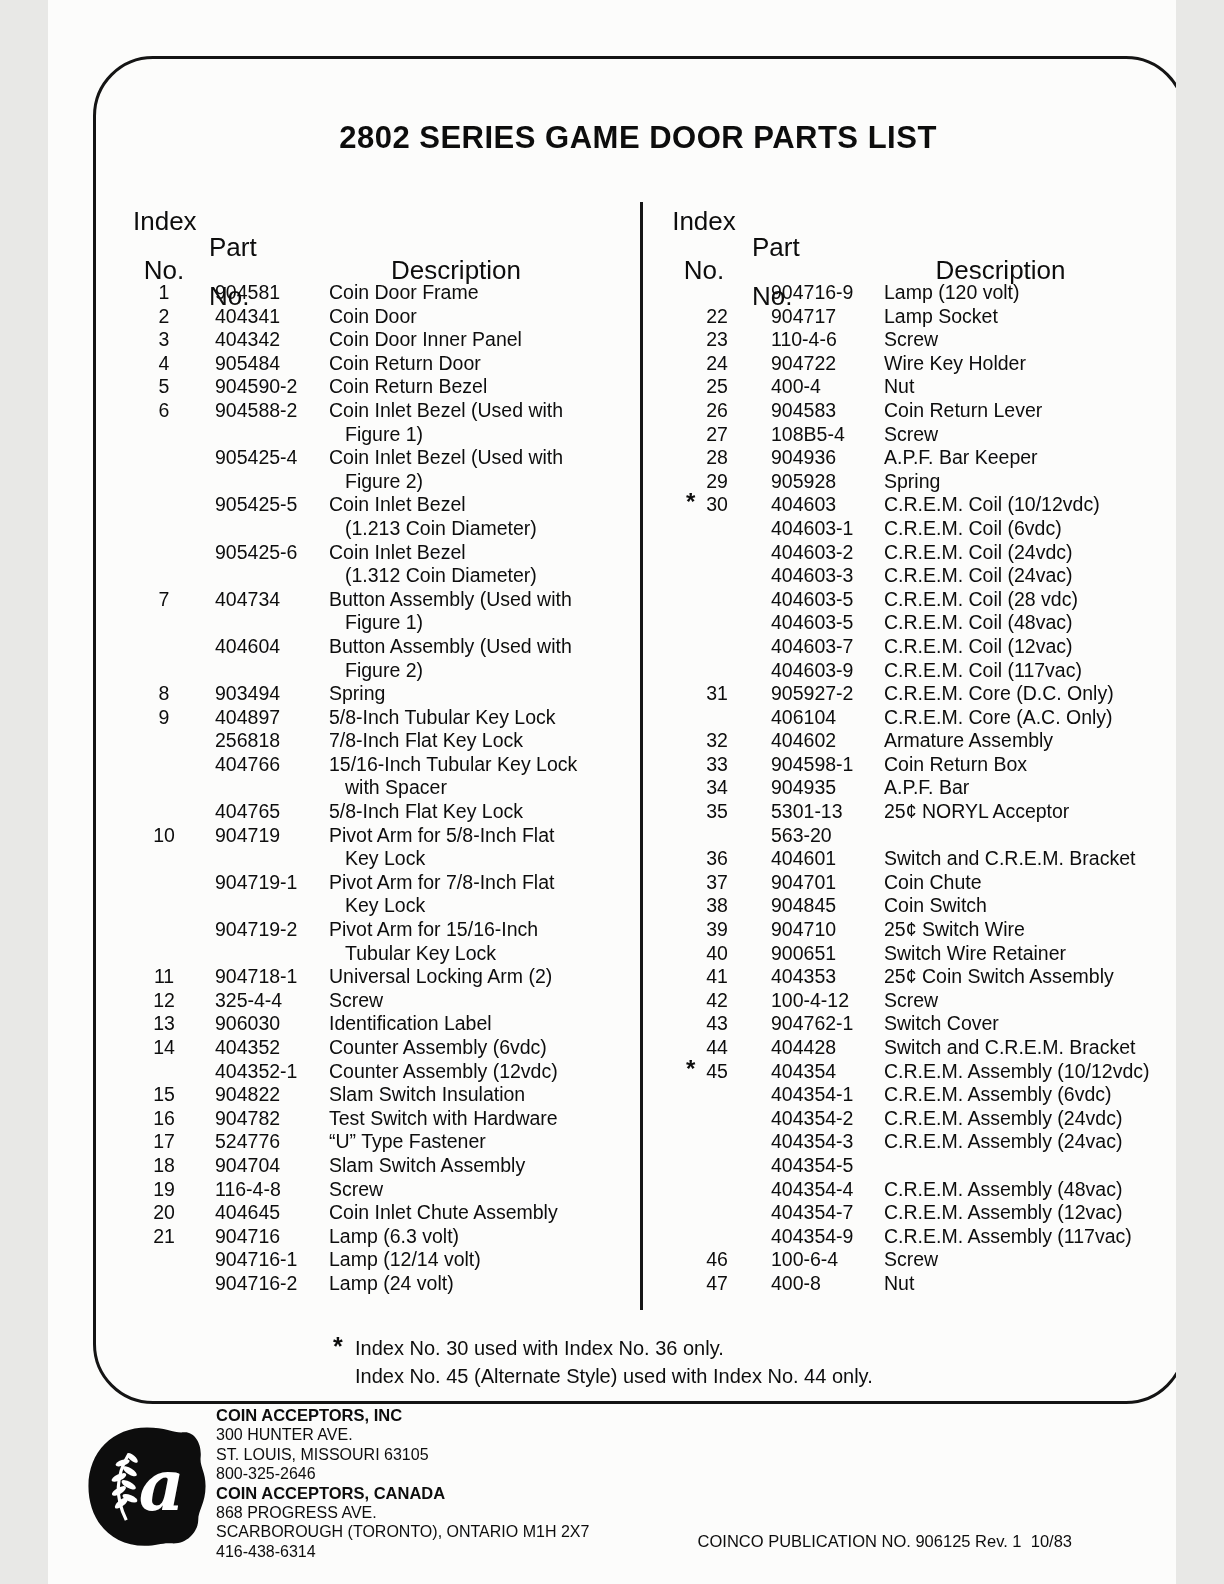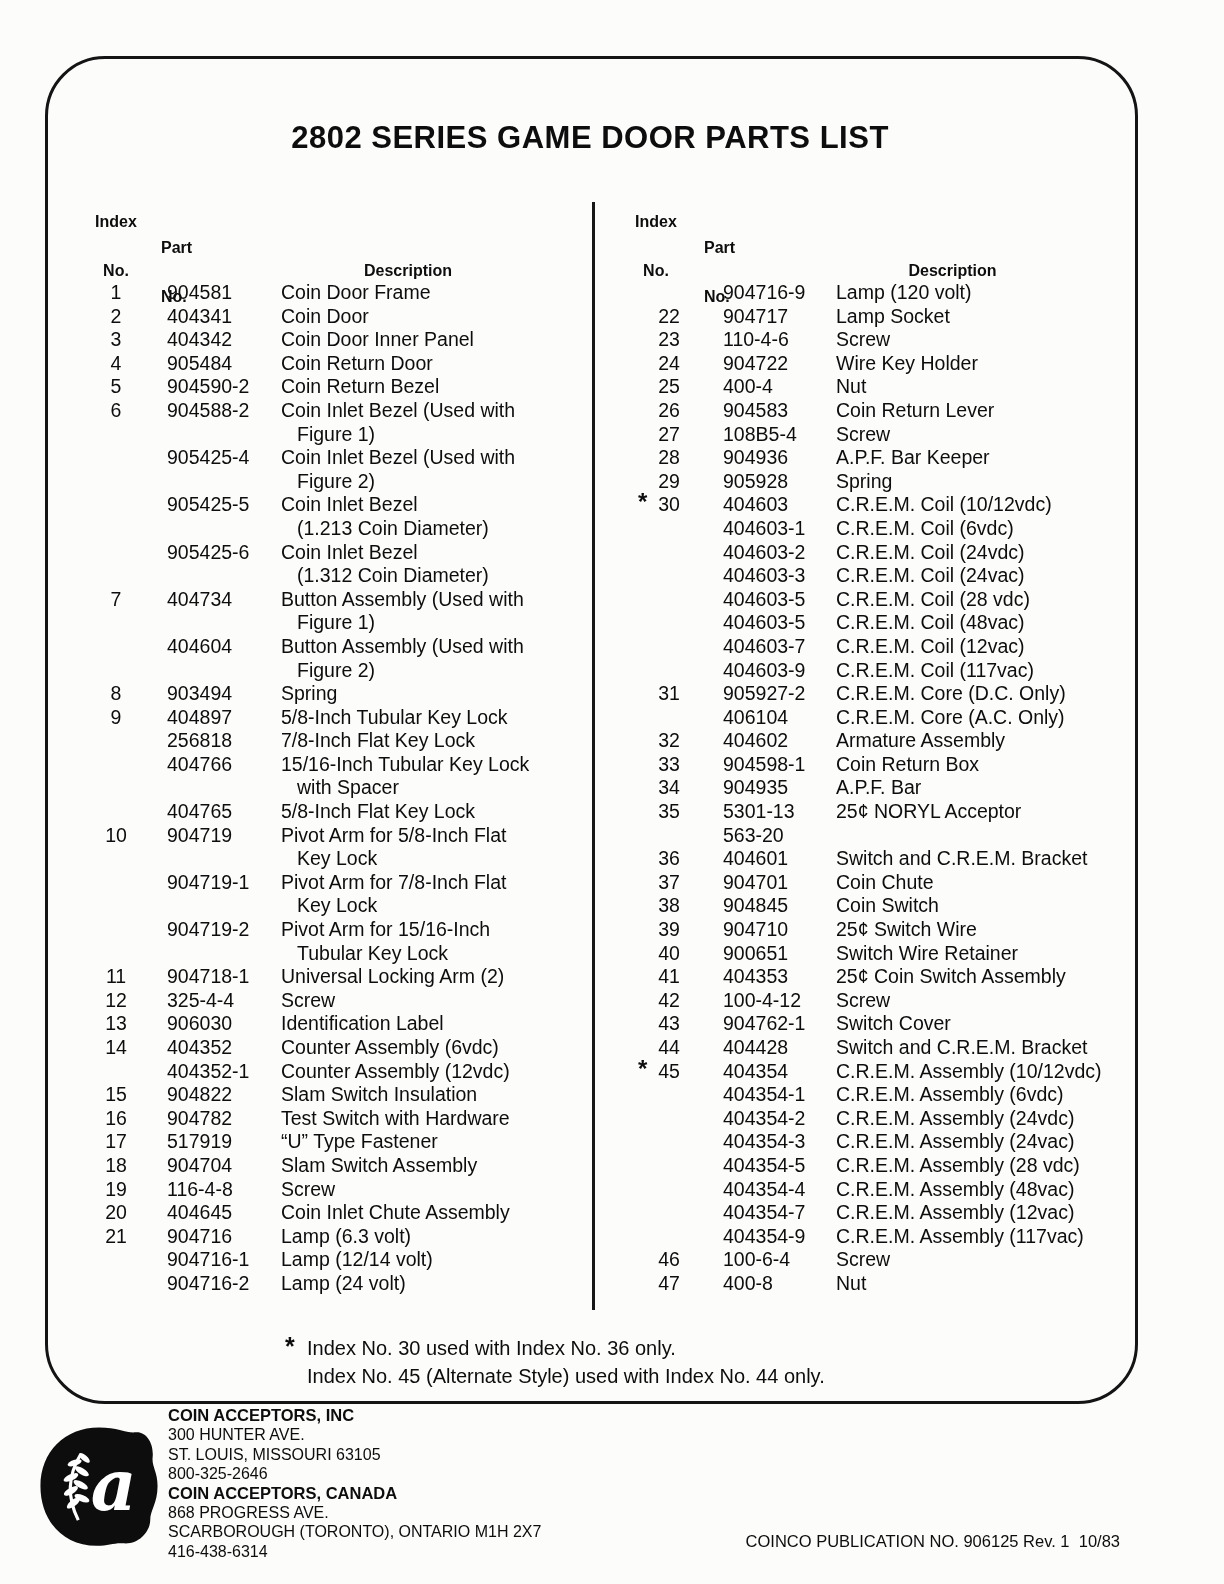--- a/index.html
+++ b/index.html
@@ -1,33 +1,33 @@
 <!DOCTYPE html>
 <html><head>
 <meta charset="utf-8">
 <style>
   html,body{margin:0;padding:0;background:#e8e8e6;}
   .sheet{
-    position:relative;width:1224px;height:1584px;margin:0 auto;
+    position:relative;width:1128px;height:1584px;margin:0 auto;
     background:#fcfcfb;color:#0d0d0d;overflow:hidden;
     font-family:"Liberation Sans","DejaVu Sans",sans-serif;
   }
   .frame{
     position:absolute;left:45px;top:56px;width:1087px;height:1342px;
     border:3px solid #141414;border-radius:60px;
   }
   .page-title{
     position:absolute;left:45px;top:120px;width:1090px;text-align:center;
     font-size:31px;font-weight:bold;letter-spacing:0.5px;
   }
   .col-divider{
     position:absolute;left:592px;top:202px;width:2.5px;height:1108px;background:#161616;
   }
   
-  .chead{position:absolute;top:210px;font-size:16px;font-weight:bold;line-height:23px;}
+  .chead{position:absolute;top:210px;font-size:26px;font-weight:normal;line-height:23px;}
   .chead .hrow{display:grid;}
   .chead-left{left:85px;width:500px;}
   .chead-left .hrow{grid-template-columns:62px 114px 1fr;}
   .chead-right{left:622px;width:510px;}
   .chead-right .hrow{grid-template-columns:68px 113px 1fr;}
   .h-idx{text-align:center;}
   .h-part{padding-left:14px;margin-top:26px;}
   .h-desc{text-align:center;padding-right:30px;}
   
   .plist{position:absolute;top:281px;font-size:19.5px;line-height:23.6px;}
@@ -285,21 +285,21 @@
       </div>
       <div class="prow">
         <span class="c-idx">16</span>
         <span class="c-part">904782</span>
         <span class="c-desc">
           <span class="dline">Test Switch with Hardware</span>
         </span>
       </div>
       <div class="prow">
         <span class="c-idx">17</span>
-        <span class="c-part">517919</span>
+        <span class="c-part">524776</span>
         <span class="c-desc">
           <span class="dline">“U” Type Fastener</span>
         </span>
       </div>
       <div class="prow">
         <span class="c-idx">18</span>
         <span class="c-part">904704</span>
         <span class="c-desc">
           <span class="dline">Slam Switch Assembly</span>
         </span>
@@ -593,23 +593,20 @@
       <div class="prow">
         <span class="c-idx"></span>
         <span class="c-part">404354-3</span>
         <span class="c-desc">
           <span class="dline">C.R.E.M. Assembly (24vac)</span>
         </span>
       </div>
       <div class="prow">
         <span class="c-idx"></span>
         <span class="c-part">404354-5</span>
-        <span class="c-desc">
-          <span class="dline">C.R.E.M. Assembly (28 vdc)</span>
-        </span>
       </div>
       <div class="prow">
         <span class="c-idx"></span>
         <span class="c-part">404354-4</span>
         <span class="c-desc">
           <span class="dline">C.R.E.M. Assembly (48vac)</span>
         </span>
       </div>
       <div class="prow">
         <span class="c-idx"></span>

